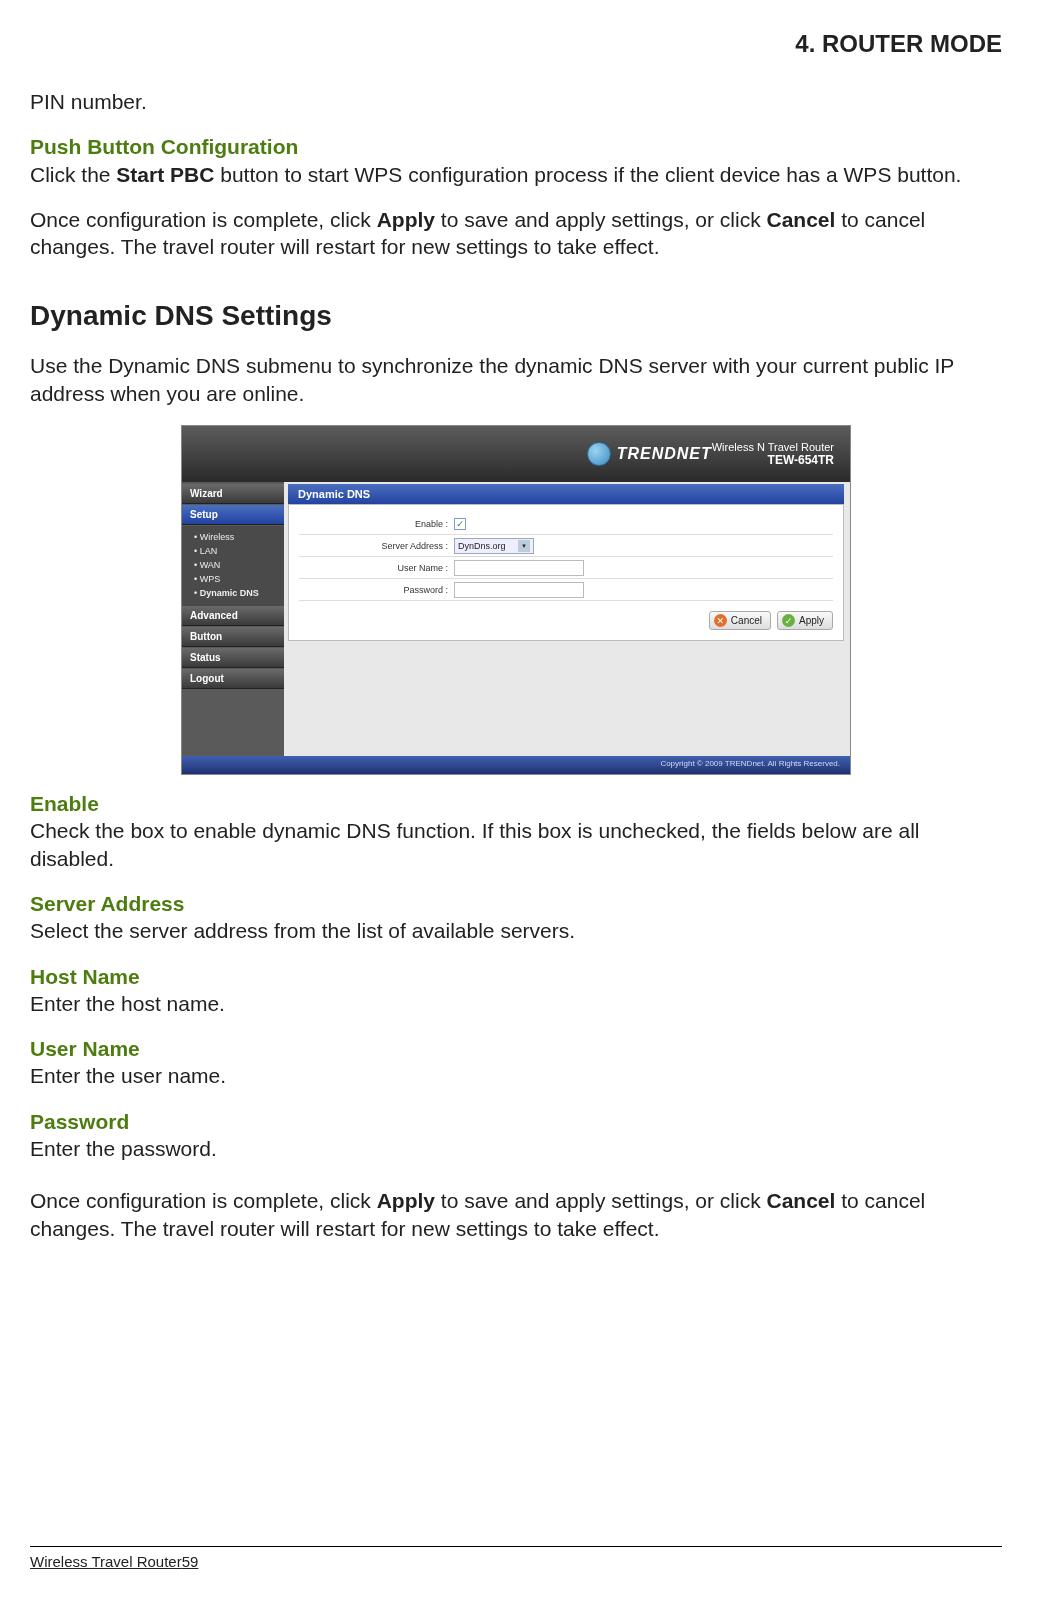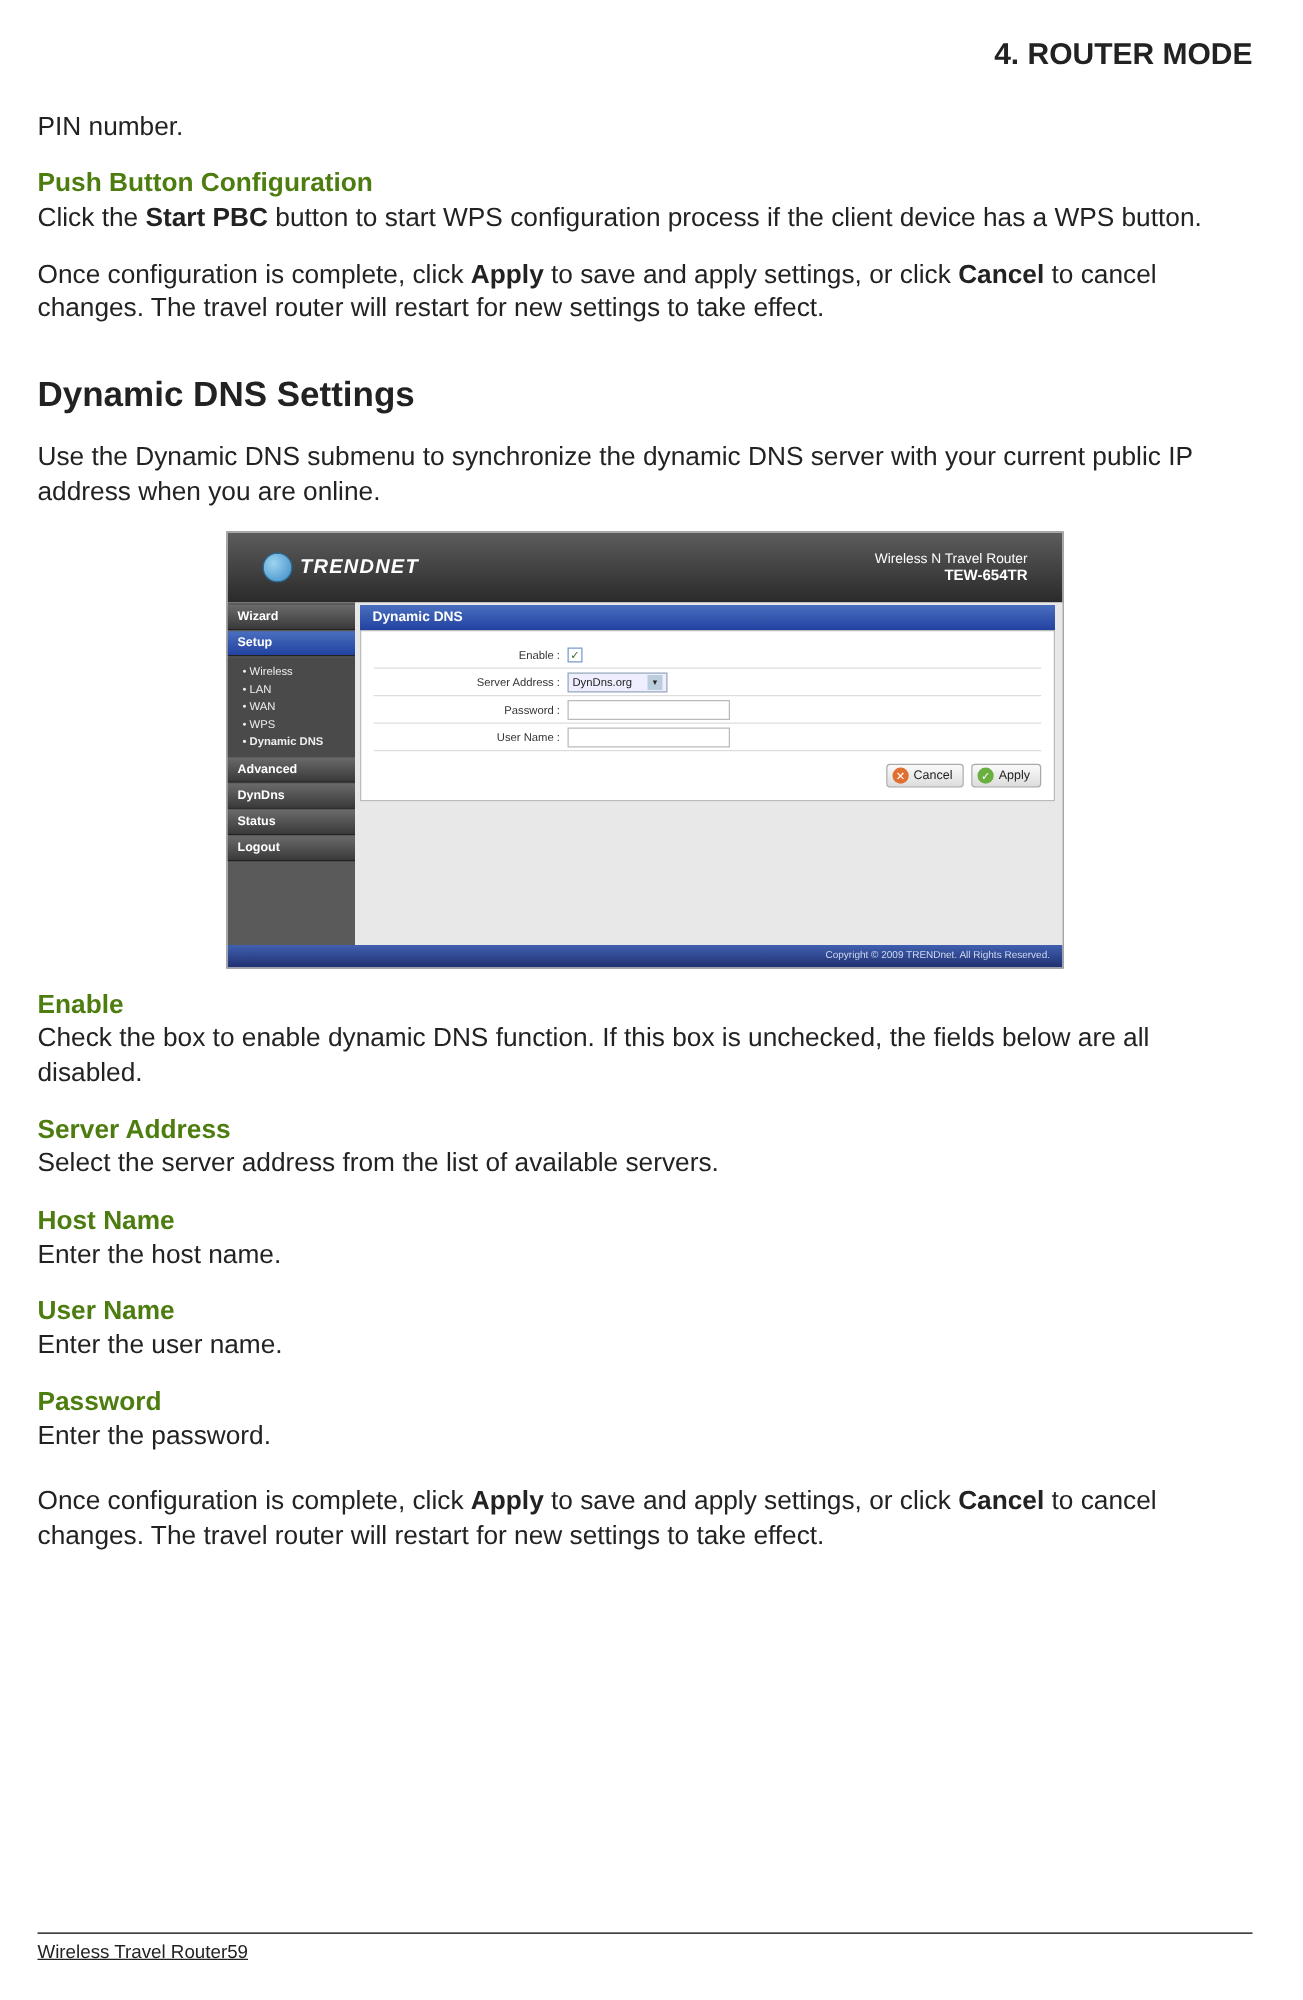--- a/index.html
+++ b/index.html
@@ -48,23 +48,23 @@
       background: #fff;
       position: relative;
       font-size: 10px;
       overflow: hidden;
     }
     .ss-header {
       height: 56px;
       background: linear-gradient(#5c5c5c, #2a2a2a);
       display: flex;
       align-items: center;
-      padding: 0 28px;
+      padding: 0 16px;
       color: #fff;
-      justify-content: space-between;
+      justify-content: flex-end;
     }
     .ss-logo {
       display: flex;
       align-items: center;
       gap: 6px;
       font-size: 16px;
       font-weight: bold;
       font-style: italic;
       letter-spacing: 1px;
     }
@@ -269,21 +269,21 @@
         <div class="ss-nav">Wizard</div>
         <div class="ss-nav active">Setup</div>
         <div class="ss-subnav">
           <div class="ss-subitem">Wireless</div>
           <div class="ss-subitem">LAN</div>
           <div class="ss-subitem">WAN</div>
           <div class="ss-subitem">WPS</div>
           <div class="ss-subitem active">Dynamic DNS</div>
         </div>
         <div class="ss-nav">Advanced</div>
-        <div class="ss-nav">DynDns</div>
+        <div class="ss-nav">Button</div>
         <div class="ss-nav">Status</div>
         <div class="ss-nav">Logout</div>
       </div>
       <div class="ss-main">
         <div class="ss-panel-title">Dynamic DNS</div>
         <div class="ss-panel">
           <div class="ss-row">
             <div class="ss-label">Enable :</div>
             <div class="ss-field">
                 <div class="ss-checkbox">✓</div>
@@ -292,27 +292,27 @@
           <div class="ss-row">
             <div class="ss-label">Server Address :</div>
             <div class="ss-field">
               <div class="ss-select">
                 <span>DynDns.org</span>
                 <span class="ss-select-arrow">▾</span>
               </div>
             </div>
           </div>
           <div class="ss-row">
-            <div class="ss-label">Password :</div>
+            <div class="ss-label">User Name :</div>
             <div class="ss-field">
                 <div class="ss-input"></div>
               </div>
           </div>
           <div class="ss-row">
-            <div class="ss-label">User Name :</div>
+            <div class="ss-label">Password :</div>
             <div class="ss-field">
                 <div class="ss-input"></div>
               </div>
           </div>
           <div class="ss-buttons">
             <div class="ss-btn">
               <div class="ss-btn-icon cancel">✕</div>
               <span>Cancel</span>
             </div>
             <div class="ss-btn">

